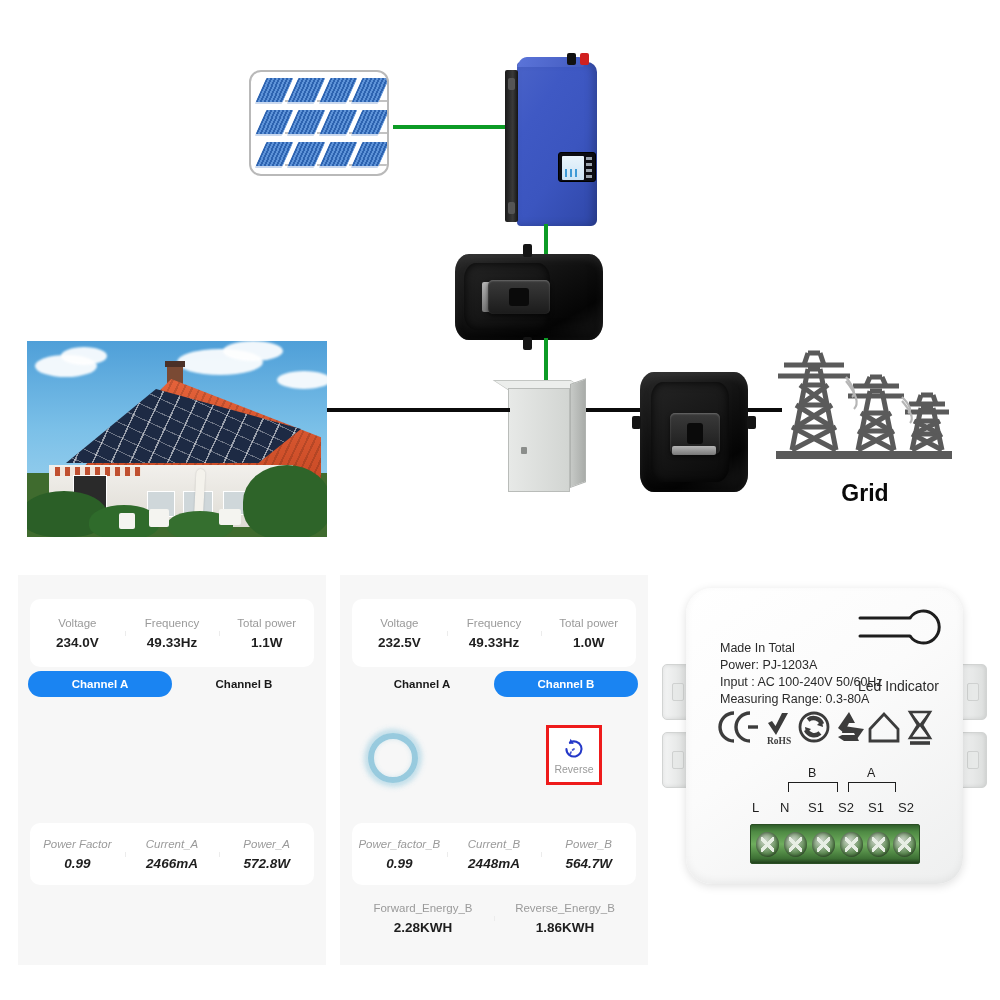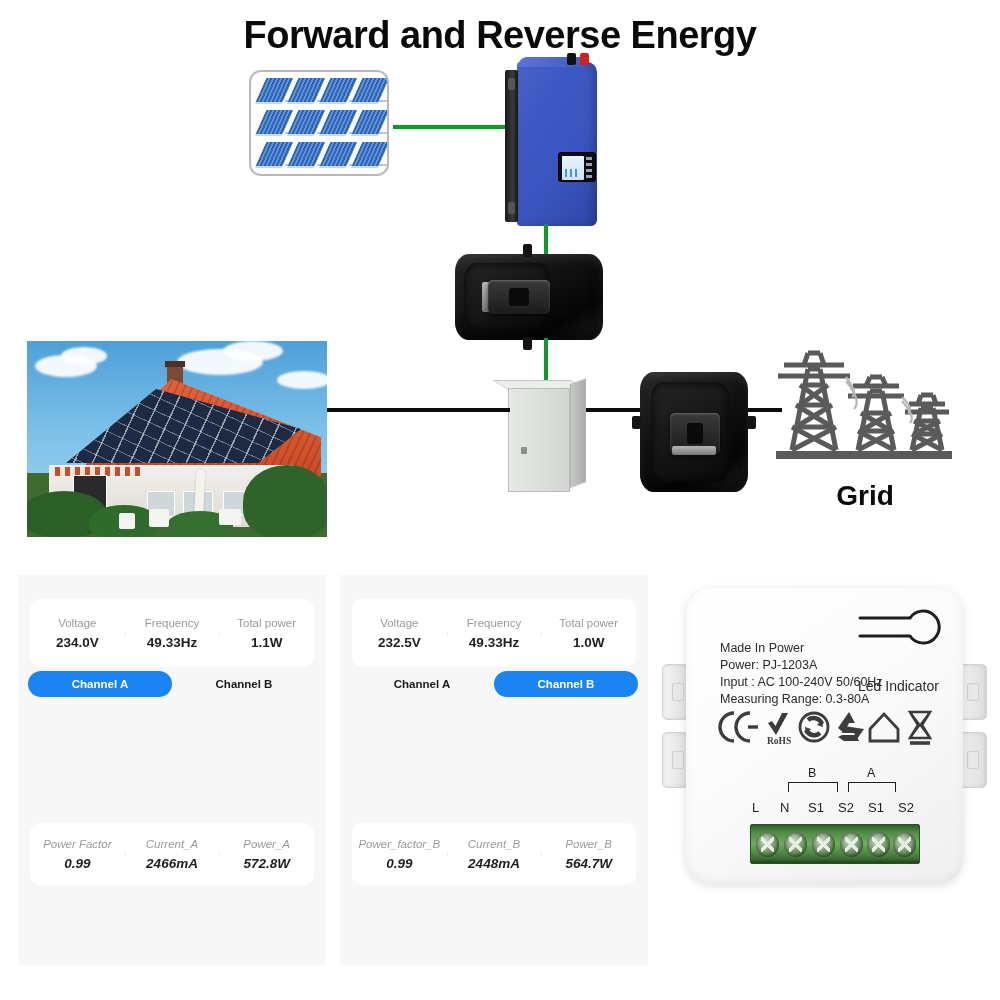--- a/index.html
+++ b/index.html
@@ -140,21 +140,21 @@
     background: linear-gradient(to right,#c6c9c6,#a9aca9);
     transform: skewY(-20deg); transform-origin: left top;
     border:1px solid #b0b3b0;
   }
   .cab-lock { position:absolute; left:12px; top:58px; width:6px; height:7px; background:#8b8e8b; border-radius:1px; }
 
   
   .grid-icon { position: absolute; left: 762px; top: 335px; width: 200px; height: 130px; }
   .grid-label {
     position:absolute; left: 790px; top: 480px; width: 150px; text-align:center;
-    font-size: 28px; font-weight: bold; color:#0a0a0a;
+    font-size: 23px; font-weight: bold; color:#0a0a0a;
   }
 
   
   .house-photo {
     position:absolute; left: 27px; top: 341px; width: 300px; height: 196px;
     overflow:hidden; background:#6fb3e0;
   }
   .hp-sky { position:absolute; inset:0; background: linear-gradient(#4f9fd8 0%,#7bc0e8 45%,#a9d8f0 100%); }
   .hp-cloud { position:absolute; background:#ffffff; border-radius:50%; opacity:.92; filter: blur(1px); }
   .hp-bg-green { position:absolute; left:0; bottom:0; width:100%; height:64px; background:#3f6b2e; }
@@ -292,21 +292,20 @@
   .term-labels { position:absolute; left:84px; top:218px; width:180px; height:18px; }
   .term-lab { position:absolute; font-size:13px; color:#1e1e1e; font-family:"Liberation Sans",sans-serif; }
   .brack { position:absolute; height:10px; border:1.4px solid #1e1e1e; border-bottom:none; }
   .brack-lab { position:absolute; font-size:12.5px; color:#1e1e1e; }
 </style>
 </head>
 <body>
 
 <div id="root">
 
-  <div class="title">Forward and Reverse Energy</div>
 
   <div class="diagram">
 
     <div class="solar-box">
       <div class="sp-row" style="top:6px">
         <div class="sp-cell" style="left:4px"></div>
           <div class="sp-leg" style="left:28px;top:18px"></div>
         <div class="sp-cell" style="left:36px"></div>
           <div class="sp-leg" style="left:60px;top:18px"></div>
         <div class="sp-cell" style="left:68px"></div>
@@ -513,38 +512,61 @@
           <div class="m-value">1.0W</div>
         </div>
       </div>
     </div>
 
     <div class="tabs">
       <div class="tab">Channel A</div>
       <div class="tab active">Channel B</div>
     </div>
 
+    <div class="ring-area">
+      <div class="ring" style="left:28px; top:18px;"></div>
+      <div class="dir-box" style="left:206px; top:10px;">
+        <svg width="26" height="26" viewBox="0 0 24 24">
+          <path d="M5 12a7 7 0 1 0 3.2-5.9" fill="none" stroke="#2438c8" stroke-width="1.9" stroke-linecap="round"></path>
+          <path d="M12 12a7 7 0 0 0-3.6 6" fill="none" stroke="#2438c8" stroke-width="1.6" stroke-linecap="round" stroke-dasharray="1.6 2.4" opacity=".85"></path>
+          <path d="M8.8 2.6 L7.4 7.0 L11.8 7.3 Z" fill="#2438c8"></path>
+        </svg>
+        <div class="dir-label">Reverse</div>
+      </div>
+    </div>
 
     <div class="card card-mid">
       <div class="metric-row">
         <div class="metric">
           <div class="m-label">Power_factor_B</div>
           <div class="m-value">0.99</div>
         </div>
         <div class="metric">
           <div class="m-label">Current_B</div>
           <div class="m-value">2448mA</div>
         </div>
         <div class="metric">
           <div class="m-label">Power_B</div>
           <div class="m-value">564.7W</div>
         </div>
       </div>
     </div>
 
+    <div class="card card-bot">
+      <div class="metric-row">
+        <div class="metric">
+          <div class="m-label">Forward_Energy_B</div>
+          <div class="m-value">2.28KWH</div>
+        </div>
+        <div class="metric">
+          <div class="m-label">Reverse_Energy_B</div>
+          <div class="m-value">1.86KWH</div>
+        </div>
+      </div>
+    </div>
   </div>
 
   <div class="device">
     <div class="dev-clip left" style="top:82px;">
         <div class="dev-clip-notch" style="left:9px;"></div>
       </div>
     <div class="dev-clip left" style="top:150px;">
         <div class="dev-clip-notch" style="left:9px;"></div>
       </div>
     <div class="dev-clip right" style="top:82px;">
@@ -556,21 +578,21 @@
 
     <div class="dev-body"></div>
 
     <svg style="position:absolute; left:196px; top:24px;" width="84" height="56" viewBox="0 0 84 56">
       <path d="M2 12 H52 M2 30 H52" stroke="#1e1e1e" stroke-width="3" fill="none" stroke-linecap="round"></path>
       <path d="M52 12 A16 16 0 1 1 52 30" stroke="#1e1e1e" stroke-width="3" fill="none"></path>
     </svg>
     <div class="led-label">Led Indicator</div>
 
     <div class="dev-text">
-      <div>Made In Power</div>
+      <div>Made In Total</div>
       <div>Power: PJ-1203A</div>
       <div>Input : AC 100-240V 50/60Hz</div>
       <div>Measuring Range: 0.3-80A</div>
     </div>
 
     <div class="certs">
       <svg width="218" height="40" viewBox="0 0 218 40">
 
         <g fill="none" stroke="#3c3c3c" stroke-width="3.4">
           <path d="M16 6 A14 14 0 1 0 16 34"></path>

